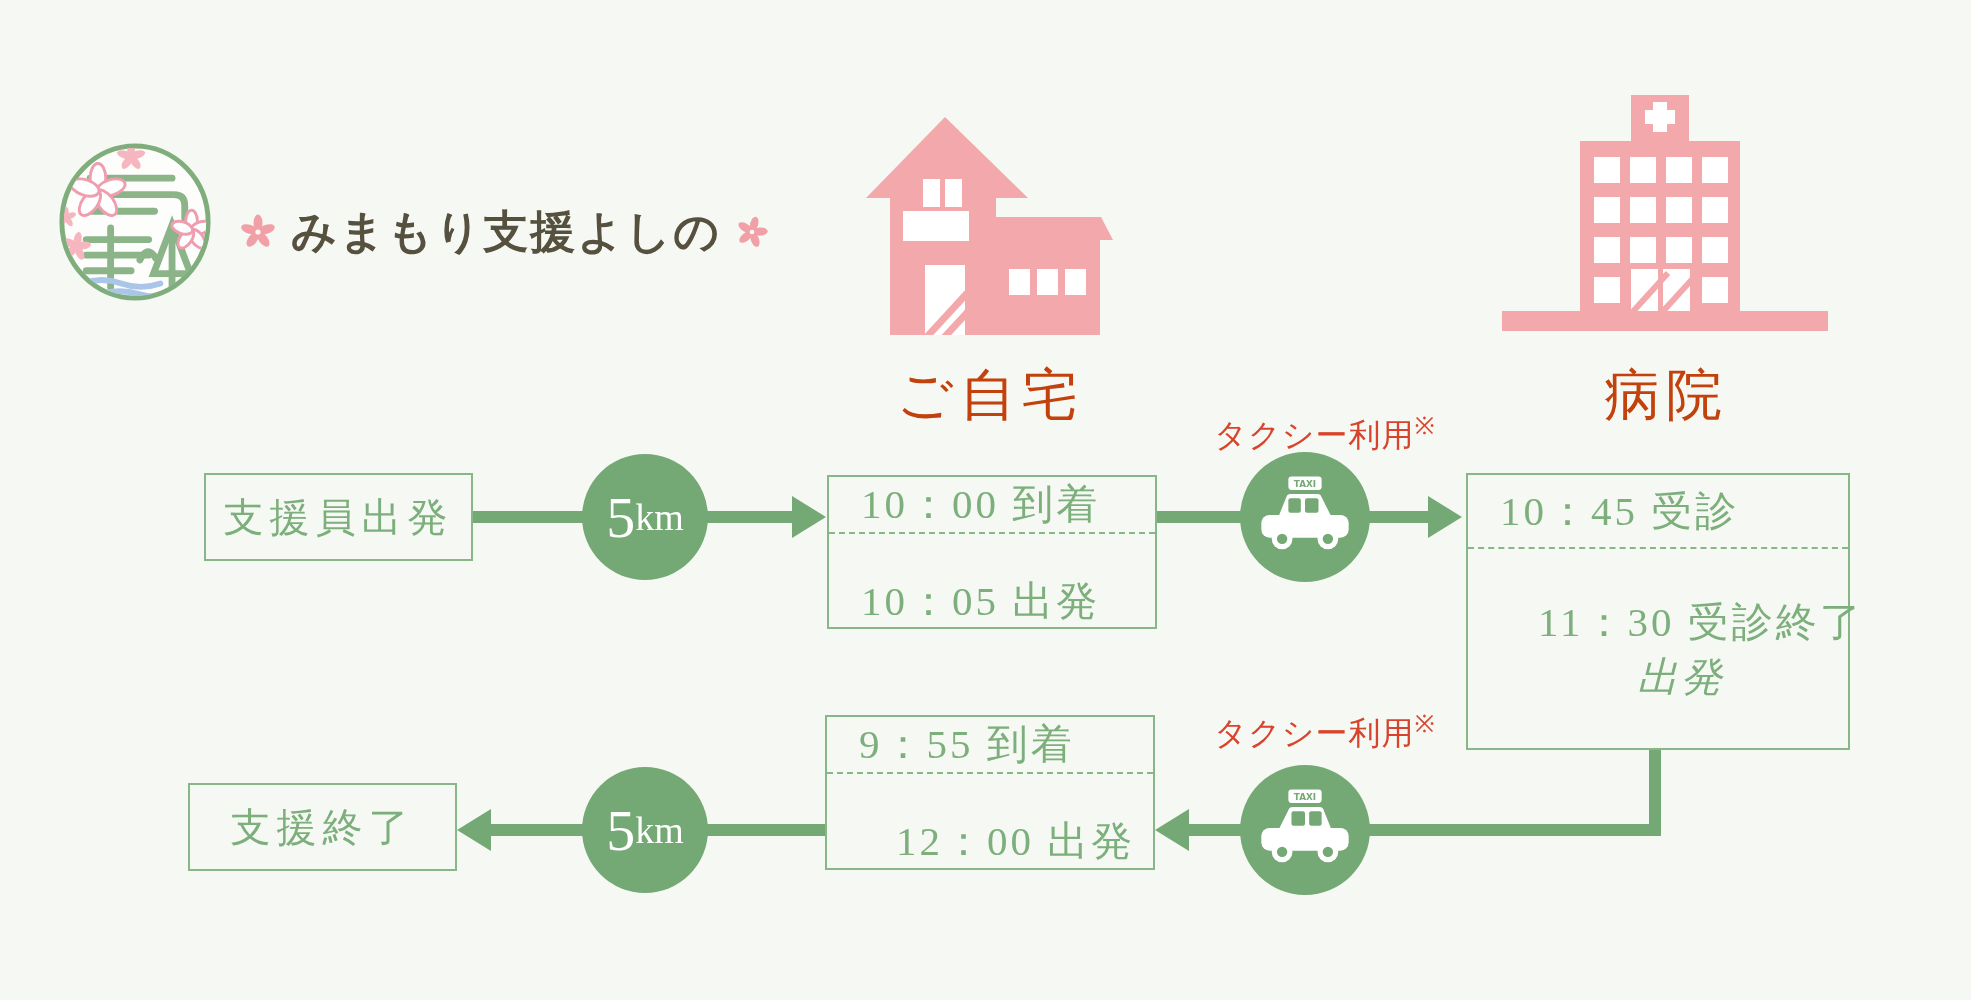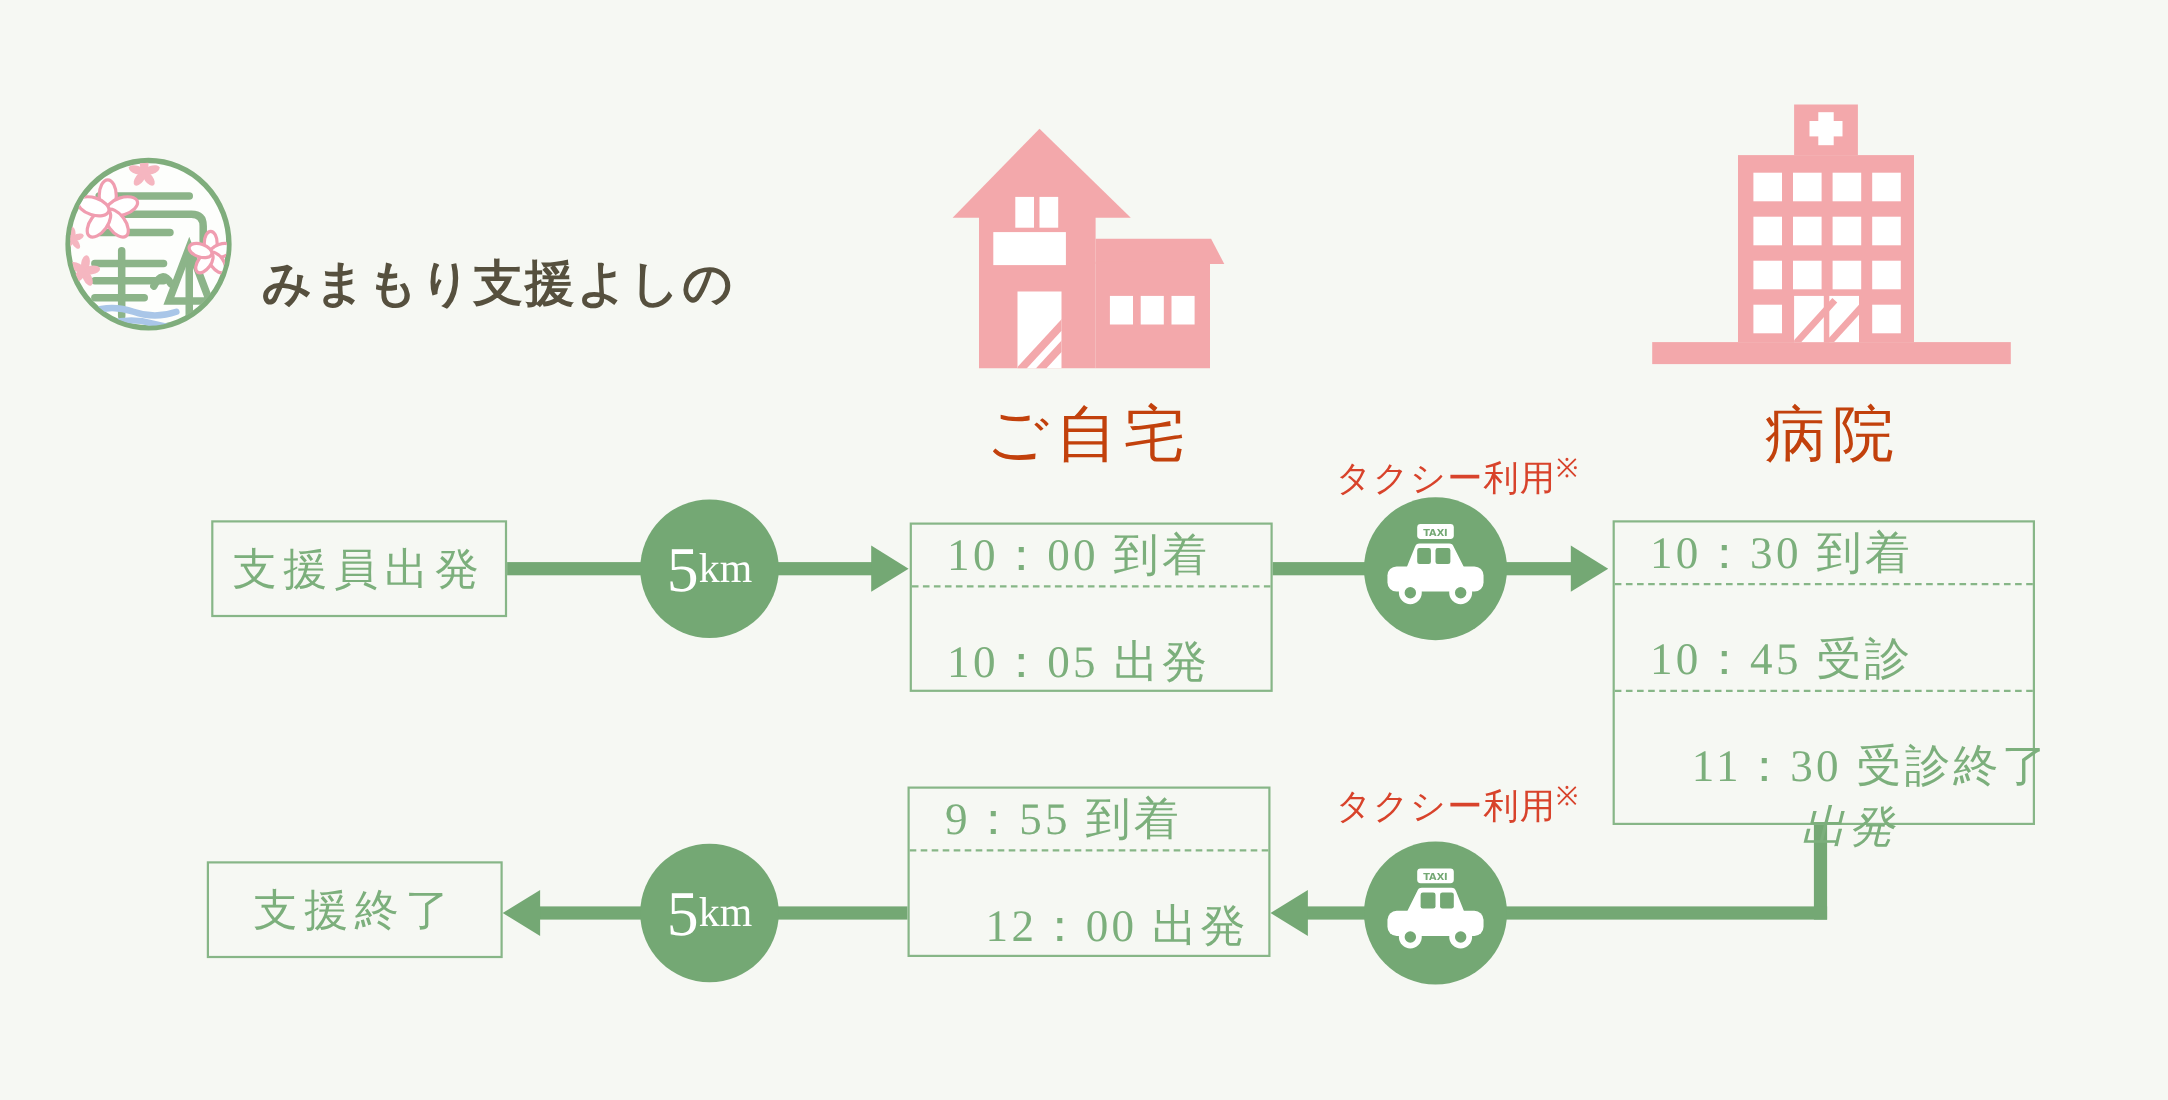--- a/index.html
+++ b/index.html
@@ -2,21 +2,21 @@
 <html><head>
 <meta charset="utf-8">
 <style>
   html,body{margin:0;padding:0;}
   .canvas{
     position:relative;width:1971px;height:1000px;background:#F6F8F3;
     font-family:"Liberation Serif", serif;overflow:hidden;
   }
   
   .logo{position:absolute;left:57px;top:140px;width:156px;height:164px;}
-  .title-row{position:absolute;left:238px;top:202px;height:60px;display:flex;align-items:flex-start;gap:26px;flex-direction:column;}
+  .title-row{position:absolute;left:238px;top:202px;height:60px;display:flex;align-items:center;gap:13px;}
   .title-text{
     font-family:"DejaVu Sans", sans-serif;font-weight:bold;font-size:45px;
     color:#56503E;letter-spacing:2px;white-space:nowrap;
   }
   .sakura{display:block;}
   
   .loc-icon{position:absolute;}
   .loc-label{
     position:absolute;text-align:center;color:#c2410c;font-size:56px;
     letter-spacing:6px;white-space:nowrap;
@@ -215,21 +215,21 @@
     </g>
   </svg>
   <div class="loc-label" style="left:1536px;top:358px;width:260px;">病院</div>
 
   <div class="hline" style="left:453px;top:511px;width:134px;"></div>
   <div class="hline" style="left:704px;top:511px;width:90px;"></div>
   <div class="arrow-r" style="left:792px;top:496px;"></div>
   <div class="hline" style="left:1155px;top:511px;width:276px;"></div>
   <div class="arrow-r" style="left:1428px;top:496px;"></div>
 
-  <div class="box label-box" style="left:192px;top:473px;width:269px;height:88px;">
+  <div class="box label-box" style="left:204px;top:473px;width:269px;height:88px;">
     <span>支援員出発</span>
   </div>
 
   <div class="circle dist" style="left:582px;top:454px;width:126px;height:126px;">
     <span class="num">5</span>
       <span class="unit">km</span>
   </div>
 
   <div class="box time-box" style="left:827px;top:475px;width:330px;height:154px;">
     <div class="time-row dashed" style="height:77px;">10：00 到着</div>
@@ -249,21 +249,20 @@
       <rect x="50" y="21" width="13" height="14" rx="2" fill="#74A874"></rect>
       <rect x="8" y="37" width="84" height="22" rx="8" fill="#FFFFFF"></rect>
       <circle cx="28" cy="60" r="10" fill="#FFFFFF"></circle>
         <circle cx="28" cy="60" r="5" fill="#74A874"></circle>
       <circle cx="72" cy="60" r="10" fill="#FFFFFF"></circle>
         <circle cx="72" cy="60" r="5" fill="#74A874"></circle>
     </svg>
   </div>
 
   <div class="box time-box" style="left:1466px;top:473px;width:384px;height:277px;">
-    <div class="time-row dashed" style="height:78px;">10：30 到着</div>
     <div class="time-row dashed" style="height:74px;">10：45 受診</div>
     <div class="time-row two-line" style="height:121px;padding-left:46px;">
       <div class="l1">11：30 受診終了</div>
       <div class="l2">出発</div>
     </div>
   </div>
 
   <div class="vline" style="left:1649px;top:748px;height:88px;"></div>
   <div class="hline" style="left:1186px;top:824px;width:475px;"></div>
   <div class="arrow-l" style="left:1155px;top:809px;"></div>

